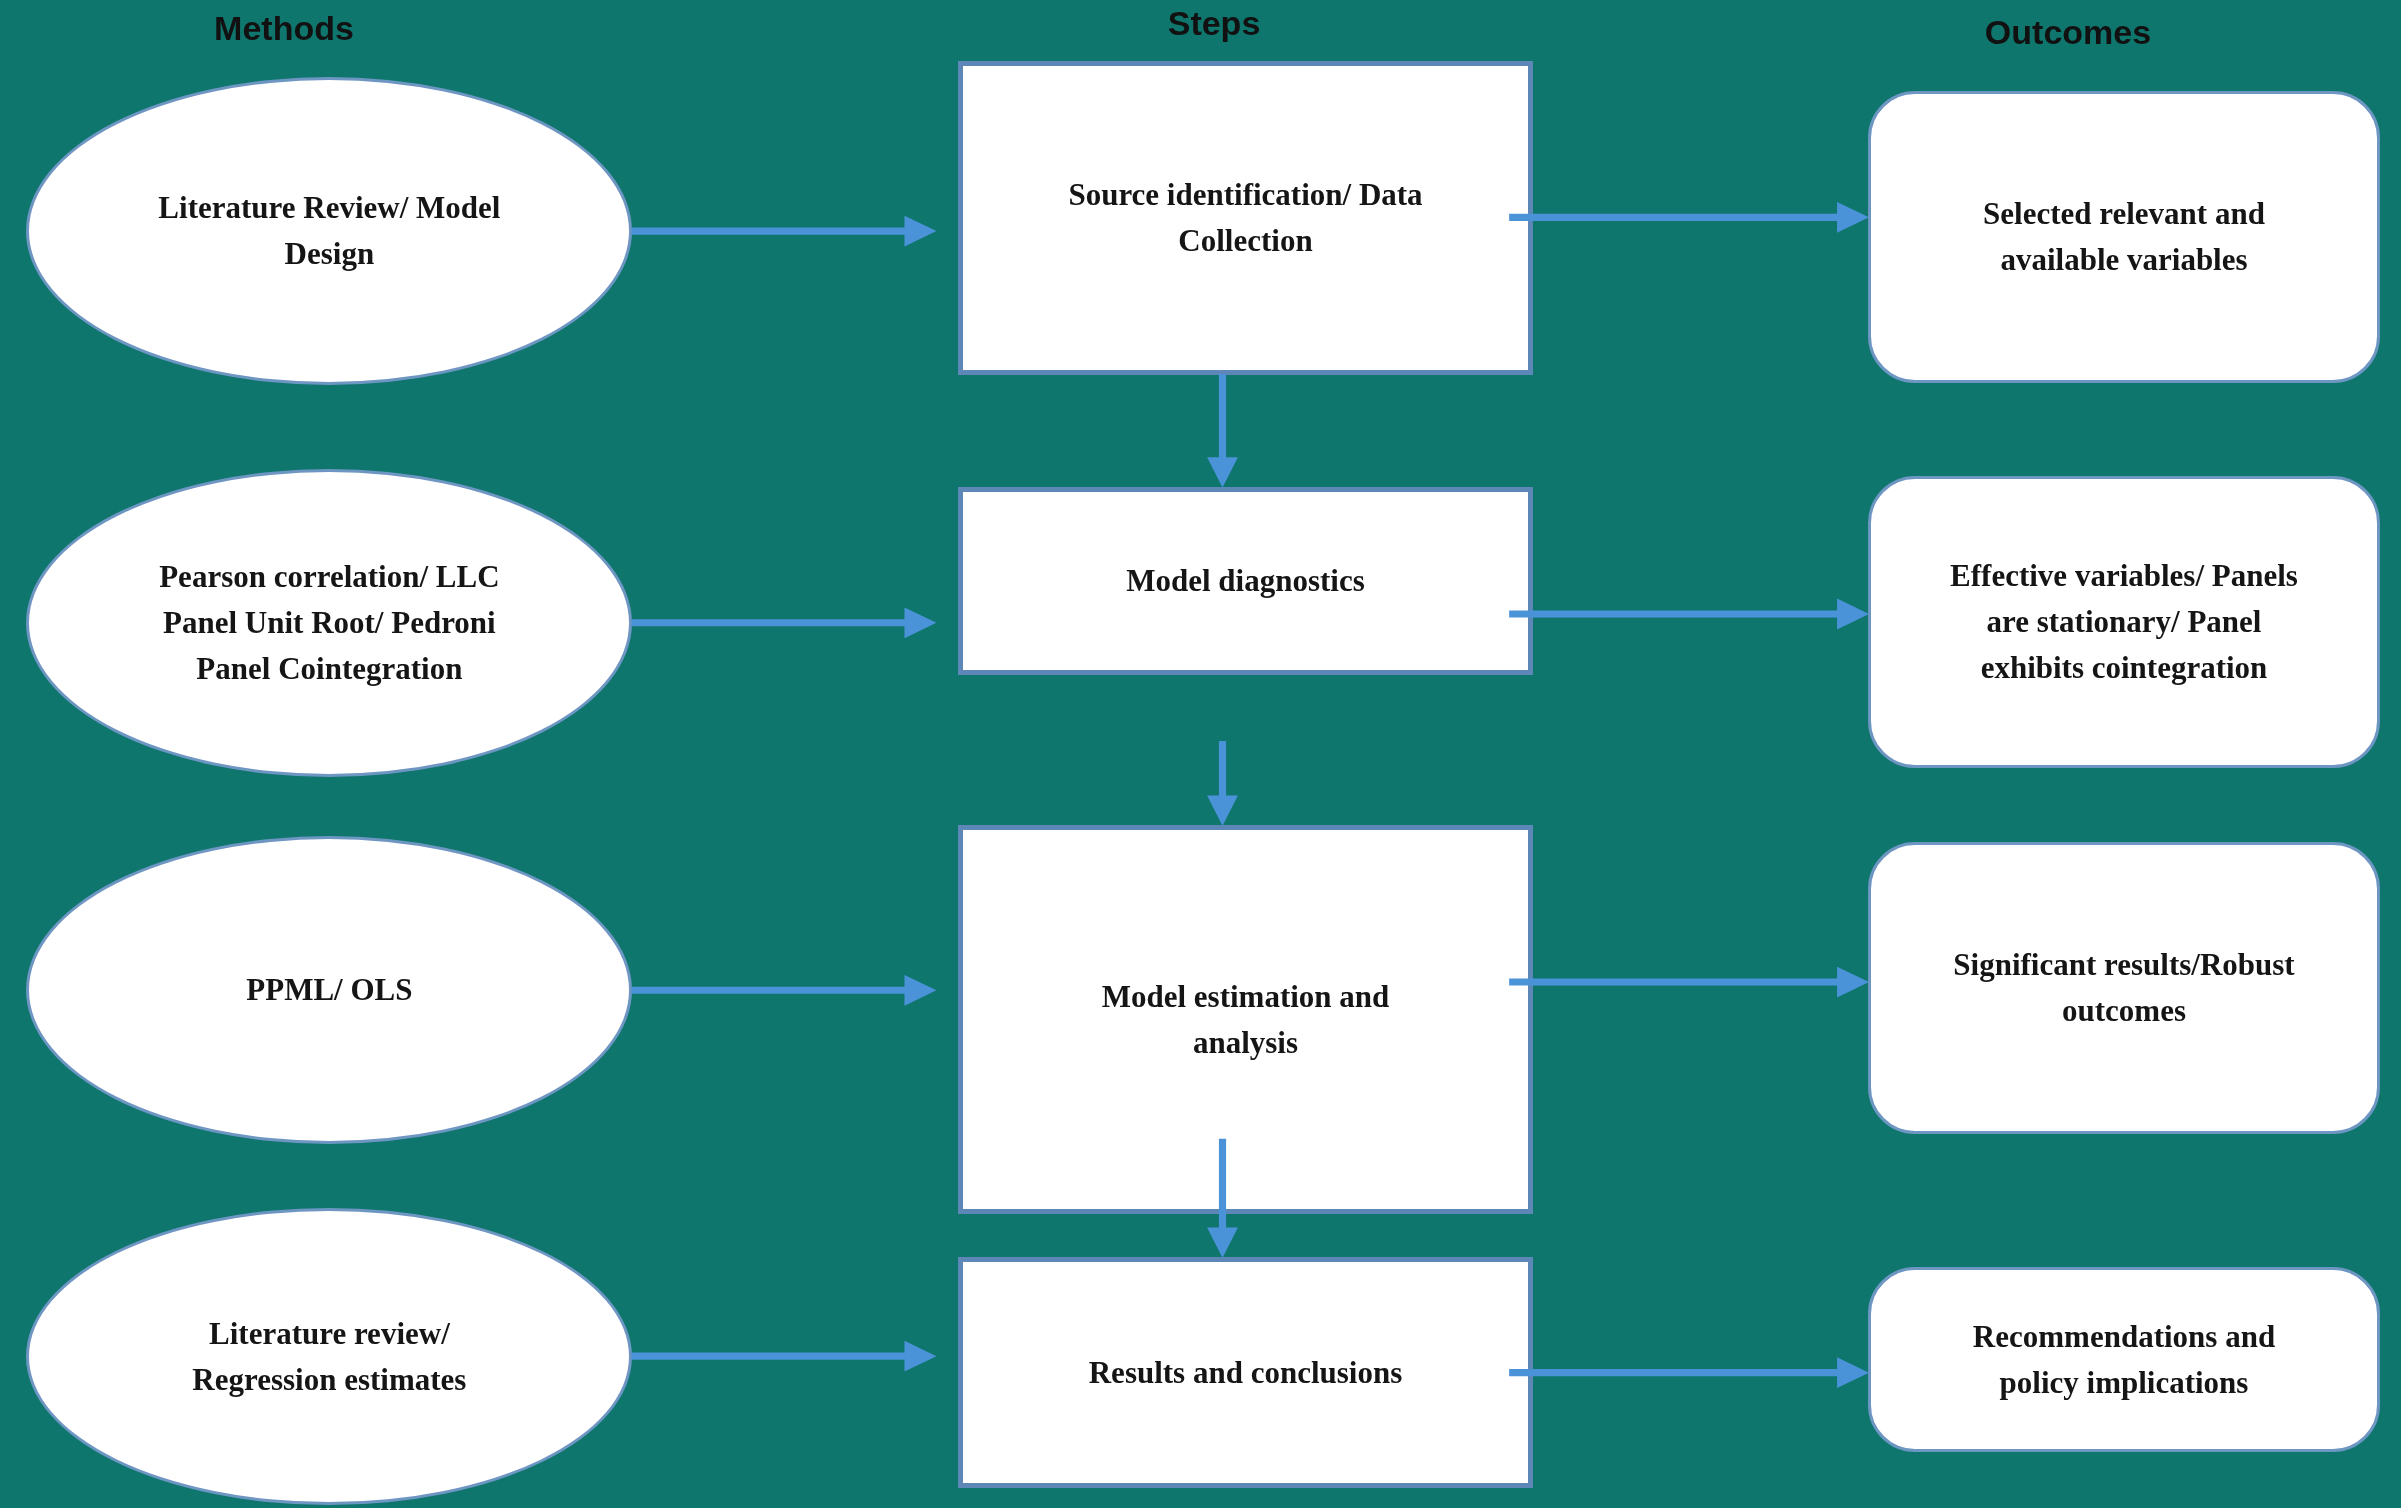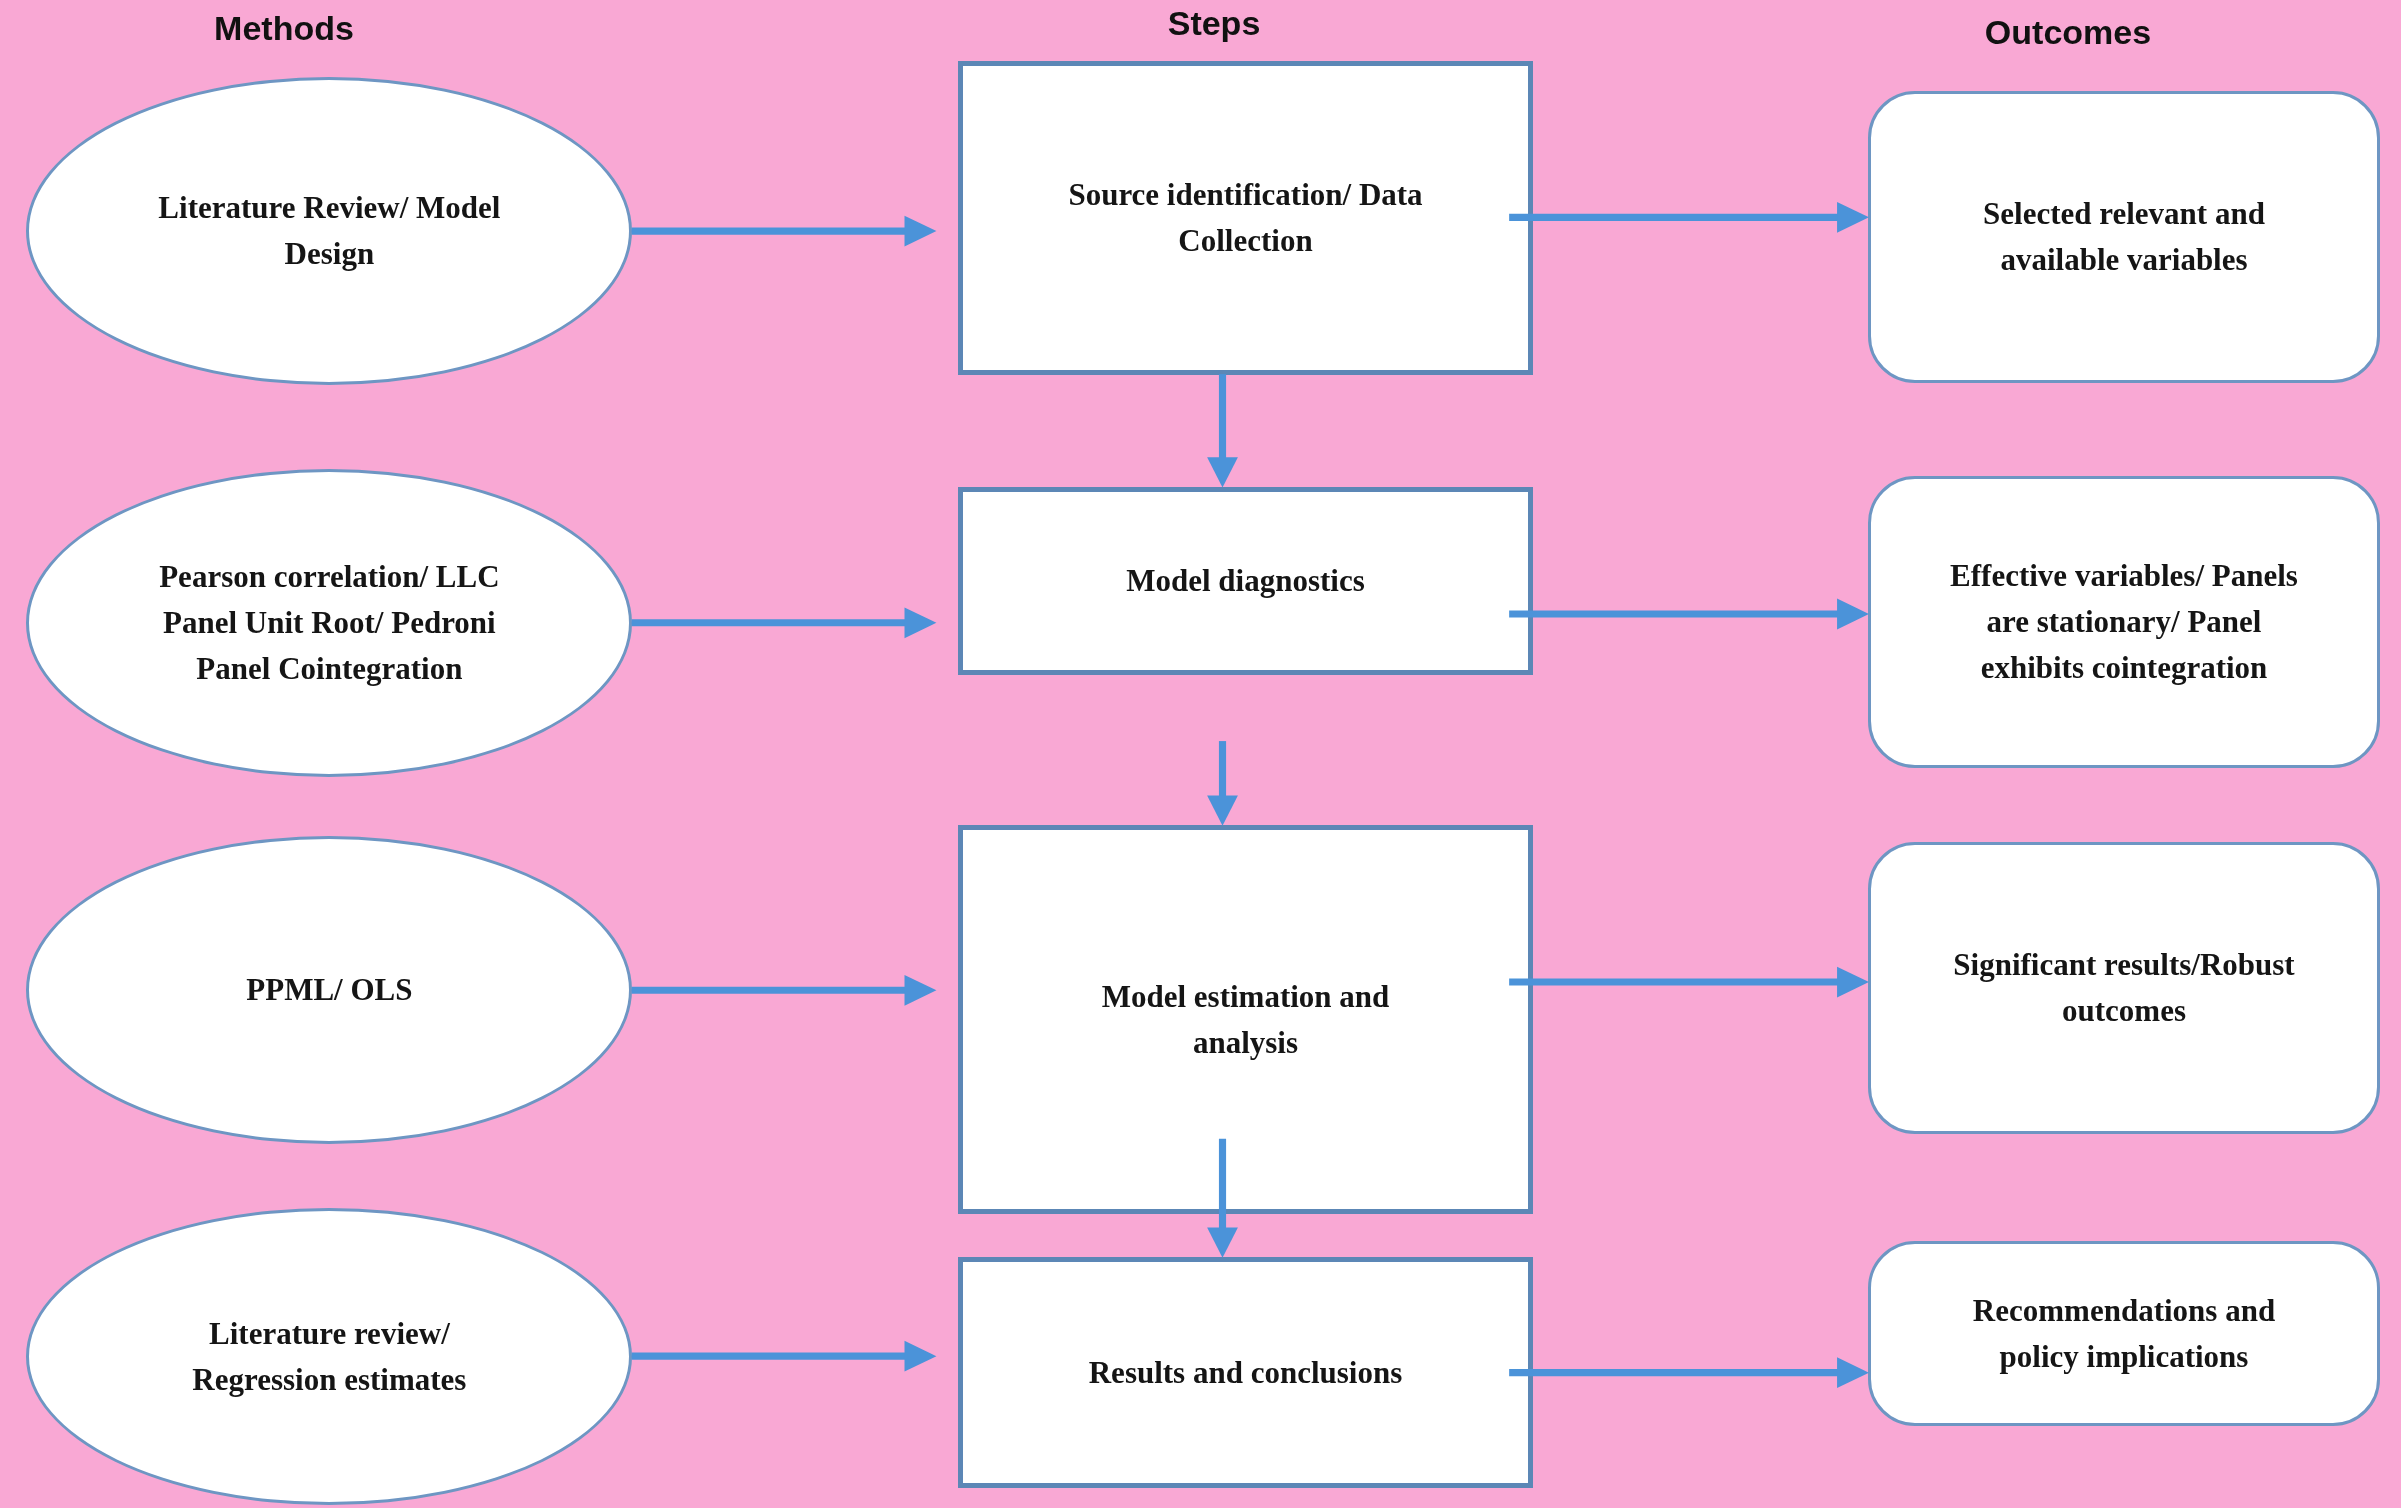--- a/index.html
+++ b/index.html
@@ -5,21 +5,21 @@
   :root{
     --shape-border:#6e96c3;
     --rect-border:#5c87b6;
     --arrow:#4b93d9;
     --text:#151515;
   }
   html,body{margin:0;padding:0;background:#ffffff;}
   #canvas{
     position:relative;
     width:2401px;height:1508px;
-    background:#f9a8d4;
+    background:#0f766e;
     font-family:"Liberation Sans", sans-serif;
     overflow:hidden;
   }
   .col-header{
     position:absolute;
     transform:translateX(-50%);
     font-size:34px;
     font-weight:700;
     color:#111111;
     white-space:nowrap;
@@ -61,21 +61,21 @@
   .e2{top:469px;height:308px;}
   .e3{top:836px;height:308px;}
   .e4{top:1208px;height:297px;}
   .r1{top:61px;height:314px;}
   .r2{top:487px;height:188px;}
   .r3{top:825px;height:389px;}
   .r4{top:1257px;height:231px;}
   .o1{top:91px;height:292px;}
   .o2{top:476px;height:292px;}
   .o3{top:842px;height:292px;}
-  .o4{top:1241px;height:185px;}
+  .o4{top:1267px;height:185px;}
   #arrow-layer{
     position:absolute;left:0;top:0;
     width:2401px;height:1508px;
     pointer-events:none;
   }
   #arrow-layer line{stroke:var(--arrow);stroke-width:13px;}
   #arrow-layer polygon{fill:var(--arrow);}
 </style>
 </head>
 <body>

